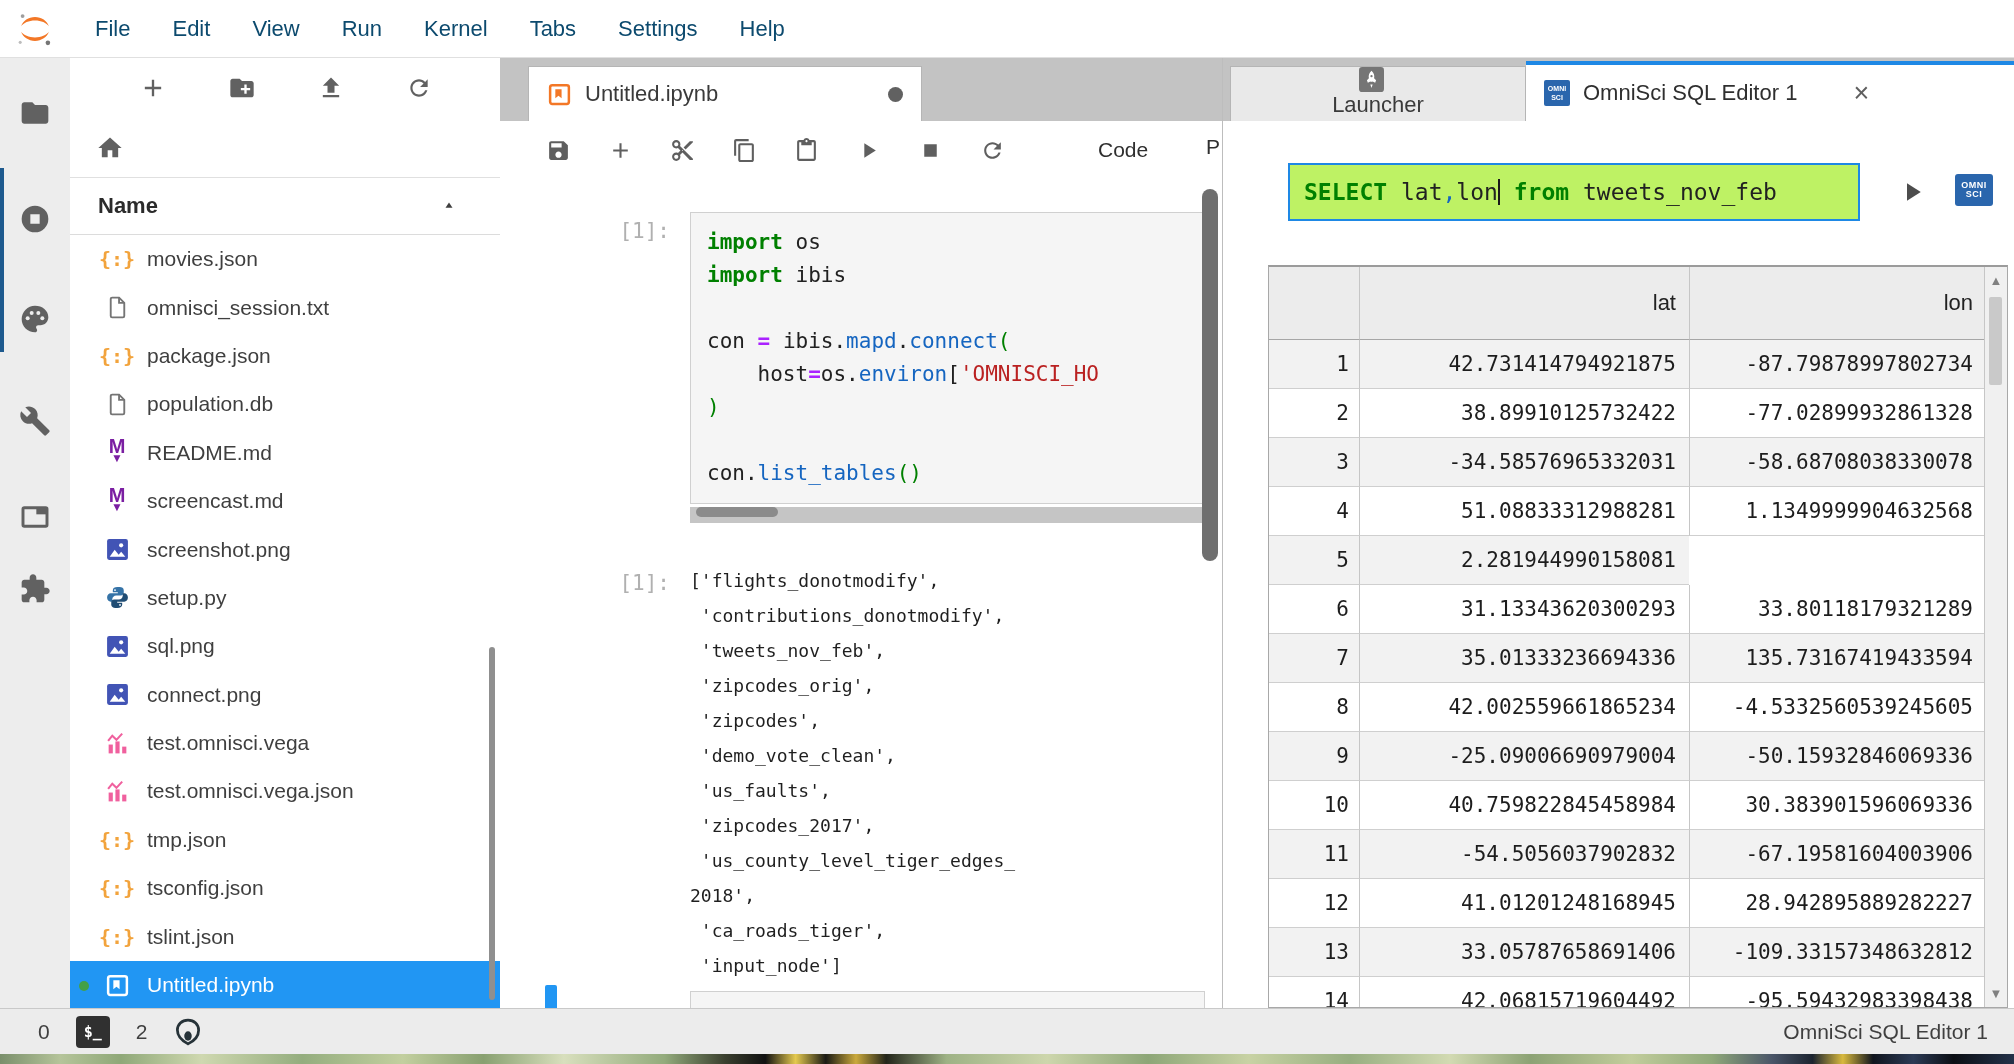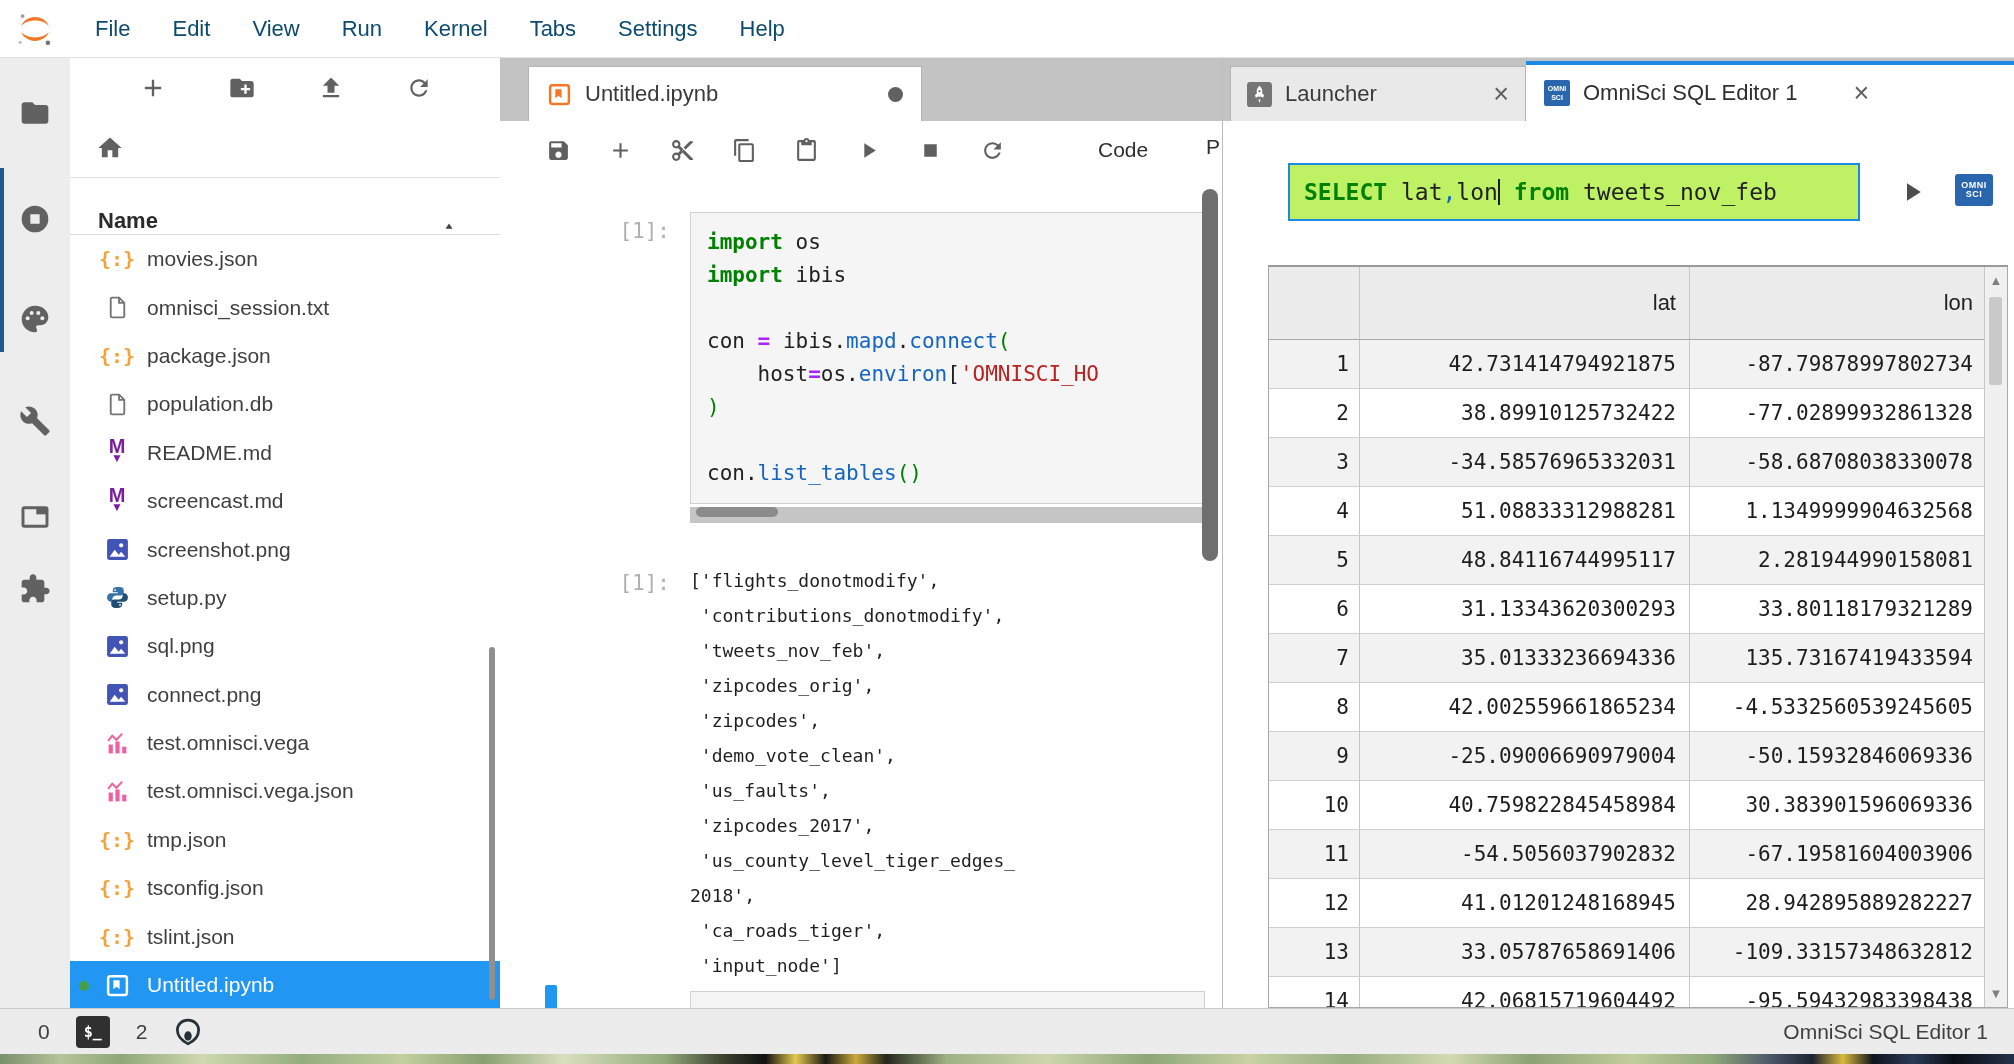--- a/index.html
+++ b/index.html
@@ -14,21 +14,21 @@
   
   #sidebar{position:absolute;left:0;top:57px;width:70px;height:951px;background:#ededed;
            border-right:1px solid #d4d4d4;}
   .sb-icon{position:absolute;left:19px;width:32px;height:32px;}
   #blue-strip{position:absolute;left:0;top:168px;width:4px;height:184px;background:#1e5a8e;z-index:5;}
   
   #filebrowser{position:absolute;left:70px;top:57px;width:430px;height:951px;background:#fff;
                border-right:1px solid #c9c9c9;overflow:hidden;}
   .fb-toolbar{height:62px;display:flex;align-items:center;justify-content:space-around;padding:0 38px;}
   .fb-crumb{height:58px;display:flex;align-items:center;padding-left:26px;}
-  .fb-header{height:56px;display:flex;align-items:flex-end;border-top:1px solid #e0e0e0;
+  .fb-header{height:56px;display:flex;align-items:center;border-top:1px solid #e0e0e0;
              border-bottom:1px solid #dcdcdc;padding-left:28px;font-weight:bold;font-size:22px;color:#2b2b2b;}
   .fb-caret{margin-left:auto;margin-right:44px;}
   .fb-row{height:48.4px;display:flex;align-items:center;padding-left:32px;position:relative;font-size:21px;color:#3f3f3f;}
   .fb-row .fi{width:30px;height:26px;margin-right:15px;display:flex;align-items:center;justify-content:center;flex:none;}
   .fb-row.selected{background:#2196f3;color:#fff;}
   .fb-run-dot{position:absolute;left:9px;top:20px;width:10px;height:10px;border-radius:50%;background:#43a047;}
   .fi-json{font-family:"DejaVu Sans Mono",monospace;font-weight:bold;color:#f2a33c;font-size:20px;}
   .fi-md{display:flex;flex-direction:column;align-items:center;line-height:15px;color:#7b1fa2;font-weight:bold;font-size:20px;}
   .fi-md .dn{font-size:12px;margin-top:-3px;}
   #fb-scrollbar{position:absolute;right:5px;top:590px;width:6px;height:353px;background:#8f8f8f;border-radius:3px;}
@@ -65,21 +65,21 @@
   .tok-br{color:#008000;}
   .caret-after{border-right:2px solid #1a1a1a;}
   #next-cell-bar{position:absolute;left:45px;top:806px;width:12px;height:28px;background:#2196f3;border-radius:2px;}
   #next-cell{position:absolute;left:190px;top:812px;width:515px;height:60px;background:#f5f5f5;border:1px solid #d0d0d0;box-sizing:border-box;}
   #nb-vscroll{position:absolute;left:702px;top:10px;width:16px;height:372px;background:#6f6f6f;border-radius:8px;}
   
   #rightpanel{position:absolute;left:1223px;top:57px;width:791px;height:951px;overflow:hidden;background:#fff;}
   .rp-tabbar{position:relative;height:64px;background:#c3c3c3;}
   .rp-tab1{position:absolute;left:7px;top:9px;width:296px;height:55px;background:#e9e9e9;
            border:1px solid #b5b5b5;border-bottom:none;box-sizing:border-box;
-           display:flex;align-items:center;padding:0 16px;font-size:22px;color:#3a3a3a;}
+           display:flex;align-items:center;padding:0 16px;font-size:22px;color:#3a3a3a;flex-direction:column;}
   .rp-tab1 .close{margin-left:auto;}
   .rp-tab2{position:absolute;left:303px;top:4px;right:0;height:60px;background:#fff;
            border-top:4px solid #1e88e5;box-sizing:border-box;
            display:flex;align-items:center;padding:0 18px;font-size:22px;color:#2f2f2f;}
   .close{font-size:27px;color:#5f5f5f;line-height:20px;}
   .tab-icon{margin-right:13px;flex:none;}
   .rp-content{position:absolute;left:0;top:64px;width:791px;height:887px;background:#fff;}
   #sql-box{position:absolute;left:65px;top:42px;width:572px;height:58px;border:2px solid #1e88e5;
            box-sizing:border-box;display:flex;align-items:center;padding-left:14px;
            font-family:"DejaVu Sans Mono",monospace;font-size:23px;white-space:pre;background:#bef264;}
@@ -508,21 +508,20 @@
               <div class="g-cell">-34.58576965332031</div>
               <div class="g-cell">-58.68708038330078</div>
             </div>
             <div class="g-row even">
               <div class="g-cell">4</div>
               <div class="g-cell">51.08833312988281</div>
               <div class="g-cell">1.1349999904632568</div>
             </div>
             <div class="g-row odd">
               <div class="g-cell">5</div>
-              <div class="g-cell">48.84116744995117</div>
               <div class="g-cell">2.281944990158081</div>
             </div>
             <div class="g-row even">
               <div class="g-cell">6</div>
               <div class="g-cell">31.13343620300293</div>
               <div class="g-cell">33.80118179321289</div>
             </div>
             <div class="g-row odd">
               <div class="g-cell">7</div>
               <div class="g-cell">35.01333236694336</div>

